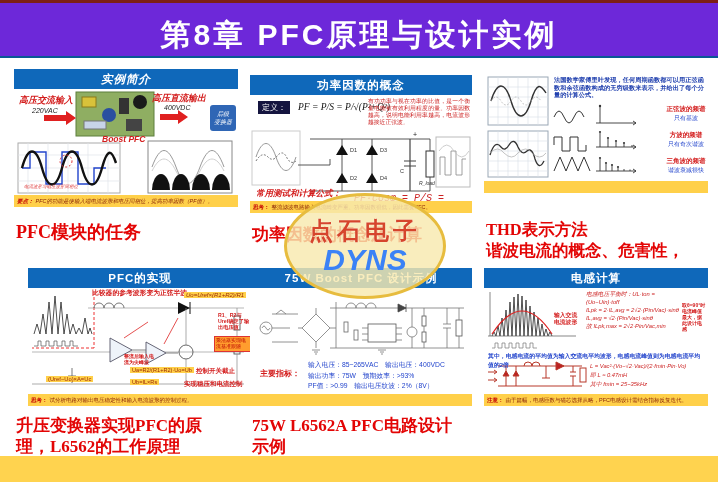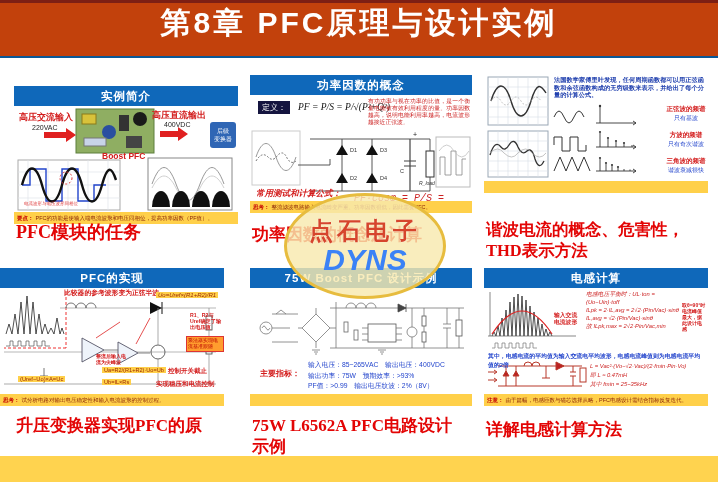--- a/index.html
+++ b/index.html
@@ -1,21 +1,21 @@
 <!DOCTYPE html>
 <html><head>
 <meta charset="utf-8">
 <style>
   html,body{margin:0;padding:0;background:#e9e9e9;}
   #slide{position:relative;width:718px;height:482px;background:#ffffff;overflow:hidden;
          font-family:"Liberation Sans",sans-serif;}
   
-  #banner{position:absolute;left:0;top:0;width:718px;height:58px;background:#c2410c;
+  #banner{position:absolute;left:0;top:0;width:718px;height:58px;background:#6d28d9;
           border-top:3px solid #7d1f14;box-sizing:border-box;border-bottom:2px solid #0a5796;
-          display:flex;align-items:flex-start;justify-content:center;}
+          display:flex;align-items:flex-end;justify-content:center;}
   #banner .t{color:#ffffff;font-size:30px;font-weight:bold;letter-spacing:3px;}
   
   .panel{position:absolute;}
   .phead{height:20px;background:#0f68ba;color:#fff;font-size:11.5px;font-weight:bold;
          display:flex;align-items:center;justify-content:center;letter-spacing:1px;}
   .pcontent{position:relative;background:#fff;height:106px;overflow:hidden;}
   .pcontent svg{position:absolute;left:0;top:0;}
   .pnote{height:12px;background:#ffd04a;display:flex;align-items:center;padding:0 3px;
          font-size:5.5px;color:#8a2408;white-space:nowrap;overflow:hidden;}
   .pnote .np{color:#c40000;font-weight:bold;margin-right:2px;}
@@ -37,21 +37,21 @@
 </style>
 </head>
 <body>
 
 <div id="slide">
 
   <div id="banner">
     <div class="t">第8章 PFC原理与设计实例</div>
   </div>
 
-  <div class="panel" style="left:14px;top:86px;width:224px;">
+  <div class="panel" style="left:14px;top:69px;width:224px;font-style:italic;">
     <div class="phead">实例简介</div>
     <div class="pcontent">
       <svg width="224" height="106" viewBox="0 0 224 106">
         <rect x="62" y="3" width="78" height="44" fill="#8fae62" stroke="#5c7f3d"></rect>
         <rect x="68" y="8" width="14" height="10" fill="#d8c23a" stroke="#8a7a1a"></rect>
         <circle cx="95" cy="26" r="7" fill="#2a4fa0"></circle>
         <rect x="105" y="9" width="10" height="16" fill="#333"></rect>
         <circle cx="126" cy="13" r="7" fill="#1a1a1a"></circle>
         <rect x="70" y="32" width="22" height="8" fill="#c8d4e8" stroke="#777"></rect>
         <rect x="112" y="30" width="16" height="12" fill="#444"></rect>
@@ -168,25 +168,25 @@
         <div style="font-size:6px;color:#2244cc;">只有奇次谐波</div>
       </div>
       <div class="abs" style="left:182px;top:82px;width:40px;text-align:center;">
         <div class="redtxt" style="font-size:6.5px;">三角波的频谱</div>
         <div style="font-size:6px;color:#2244cc;">谐波衰减很快</div>
       </div>
     </div>
     <div class="pnote"></div>
   </div>
   <div class="caption" style="left:486px;top:219px;width:228px;font-size:16.5px;">
+    <div>THD表示方法</div>
     <div>谐波电流的概念、危害性，</div>
-    <div>THD表示方法</div>
-  </div>
-
-  <div class="panel" style="left:0;top:268px;width:224px;">
+  </div>
+
+  <div class="panel" style="left:28px;top:268px;width:224px;">
     <div class="phead">PFC的实现</div>
     <div class="pcontent">
       <svg width="224" height="106" viewBox="0 0 224 106">
         <path d="M6,46 L9,36 12,46 15,26 18,46 21,14 24,46 27,8 30,46 33,14 36,46 39,26 42,46 45,36 48,46 51,40 54,46 57,30 60,46 62,40 64,46" stroke="#222" stroke-width="0.8" fill="none"></path>
         <path d="M6,58 h4 v-5 h3 v5 h5 v-5 h3 v5 h5 v-5 h3 v5 h5 v-5 h3 v5 h5 v-5 h3 v5 h5" stroke="#555" stroke-width="0.7" fill="none"></path>
         <path d="M66,4 V60 M66,60 H4" stroke="#e33" stroke-width="1" stroke-dasharray="3,2" fill="none"></path>
         <path d="M4,64 H216 M60,20 H216" stroke="#999" stroke-width="0.7"></path>
         <path d="M66,20 a5,5 0 0 1 10,0 a5,5 0 0 1 10,0 a5,5 0 0 1 10,0" stroke="#555" fill="none" stroke-width="0.8"></path>
         <path d="M150,14 L150,26 L162,20 Z" fill="#111"></path>
           <path d="M162,14 V26" stroke="#111" stroke-width="1"></path>
@@ -212,20 +212,21 @@
       <div class="abs redtxt" style="left:168px;top:79px;font-size:6.5px;">控制开关截止</div>
       <div class="abs redtxt" style="left:156px;top:92px;font-size:6.5px;">实现稳压和电流控制</div>
     </div>
     <div class="pnote">
       <span class="np">思考：</span>
       <span>试分析电路对输出电压稳定性和输入电流波形的控制过程。</span>
     </div>
   </div>
   <div class="caption" style="left:16px;top:415px;width:232px;">
     <div>升压变换器实现PFC的原</div>
+    <div>理，L6562的工作原理</div>
   </div>
 
   <div class="panel" style="left:250px;top:268px;width:222px;">
     <div class="phead">75W Boost PFC 设计示例</div>
     <div class="pcontent">
       <svg width="222" height="106" viewBox="0 0 222 106">
         <g stroke="#777" stroke-width="0.8" fill="none">
           <circle cx="16" cy="40" r="6"></circle>
           <path d="M12,40 q2,-4 4,0 q2,4 4,0"></path>
           <path d="M22,40 H40 M26,26 l5,-4 5,4 M22,26 H48 M22,54 H48"></path>
@@ -294,21 +295,20 @@
         <div>L = Vac²·(Vo−√2·Vac)/(2·fmin·Pin·Vo)</div>
         <div>即 L ≈ 0.47mH</div>
         <div>其中 fmin = 25~35kHz</div>
       </div>
     </div>
     <div class="pnote">
       <span class="np">注意：</span>
       <span>由于篇幅，电感匝数与磁芯选择从略，PFC电感设计需结合指标反复迭代。</span>
     </div>
   </div>
-  <div class="caption" style="left:486px;top:419px;width:224px;">详解电感计算方法</div>
 
   <div id="watermark">
     <div class="b1">点石电子</div>
     <div class="b2">DYNS</div>
   </div>
 
   <div id="bottomband"></div>
 </div>
 
 </body></html>

